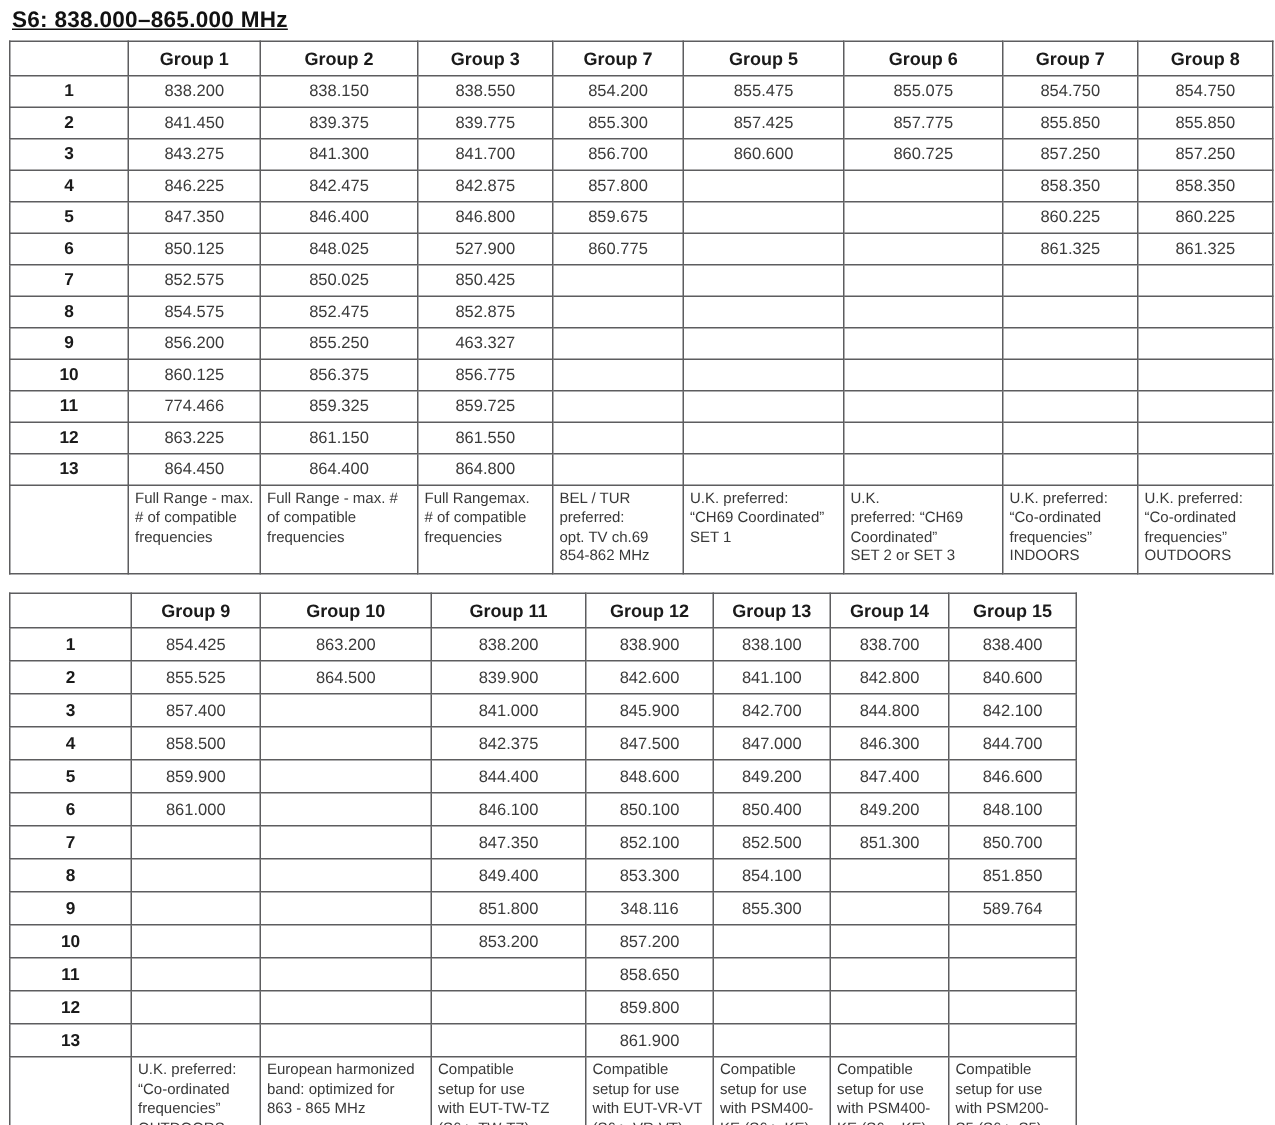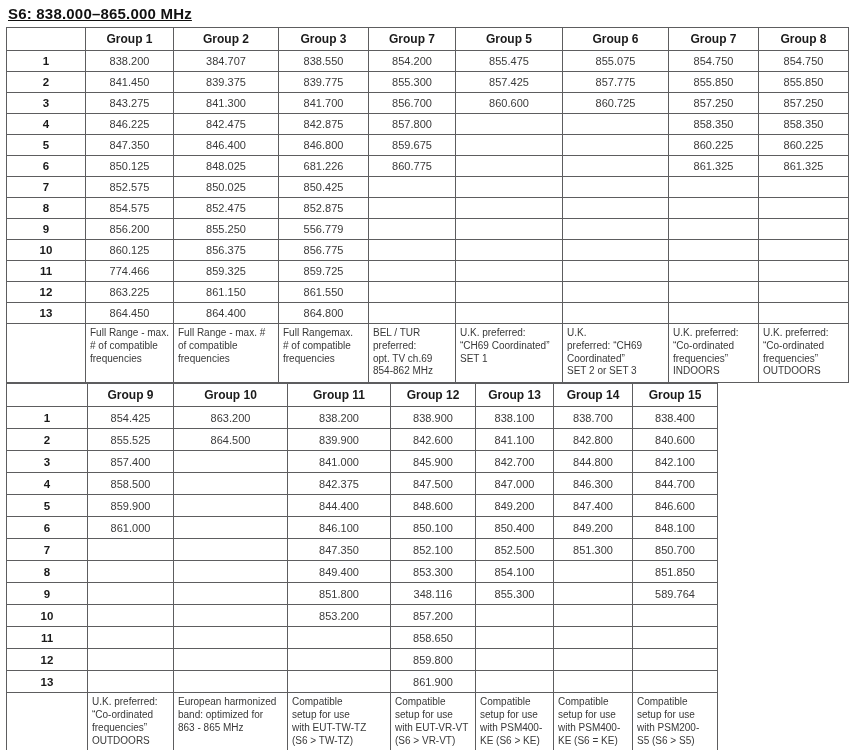--- a/index.html
+++ b/index.html
@@ -20,21 +20,21 @@
     font-size: 15px;
     font-weight: bold;
     color: #111111;
     letter-spacing: 0.2px;
     margin: 2px 0 5px 2px;
     text-decoration: underline;
   }
   table.freq-table {
     border-collapse: collapse;
     table-layout: fixed;
-    margin-bottom: 0;
+    margin-bottom: 12px;
   }
   table.freq-table th,
   table.freq-table td {
     border: 1px solid #5d5d5f;
     font-weight: normal;
     overflow: hidden;
   }
   
   table.freq-table thead th {
     font-size: 12px;
@@ -101,21 +101,21 @@
           <th>Group 5</th>
           <th>Group 6</th>
           <th>Group 7</th>
           <th>Group 8</th>
         </tr>
       </thead>
       <tbody>
         <tr>
           <th>1</th>
           <td>838.200</td>
-          <td>384.707</td>
+          <td>838.150</td>
           <td>838.550</td>
           <td>854.200</td>
           <td>855.475</td>
           <td>855.075</td>
           <td>854.750</td>
           <td>854.750</td>
         </tr>
         <tr>
           <th>2</th>
           <td>841.450</td>
@@ -157,21 +157,21 @@
           <td>859.675</td>
           <td></td>
           <td></td>
           <td>860.225</td>
           <td>860.225</td>
         </tr>
         <tr>
           <th>6</th>
           <td>850.125</td>
           <td>848.025</td>
-          <td>681.226</td>
+          <td>527.900</td>
           <td>860.775</td>
           <td></td>
           <td></td>
           <td>861.325</td>
           <td>861.325</td>
         </tr>
         <tr>
           <th>7</th>
           <td>852.575</td>
           <td>850.025</td>
@@ -190,21 +190,21 @@
           <td></td>
           <td></td>
           <td></td>
           <td></td>
           <td></td>
         </tr>
         <tr>
           <th>9</th>
           <td>856.200</td>
           <td>855.250</td>
-          <td>556.779</td>
+          <td>463.327</td>
           <td></td>
           <td></td>
           <td></td>
           <td></td>
           <td></td>
         </tr>
         <tr>
           <th>10</th>
           <td>860.125</td>
           <td>856.375</td>

